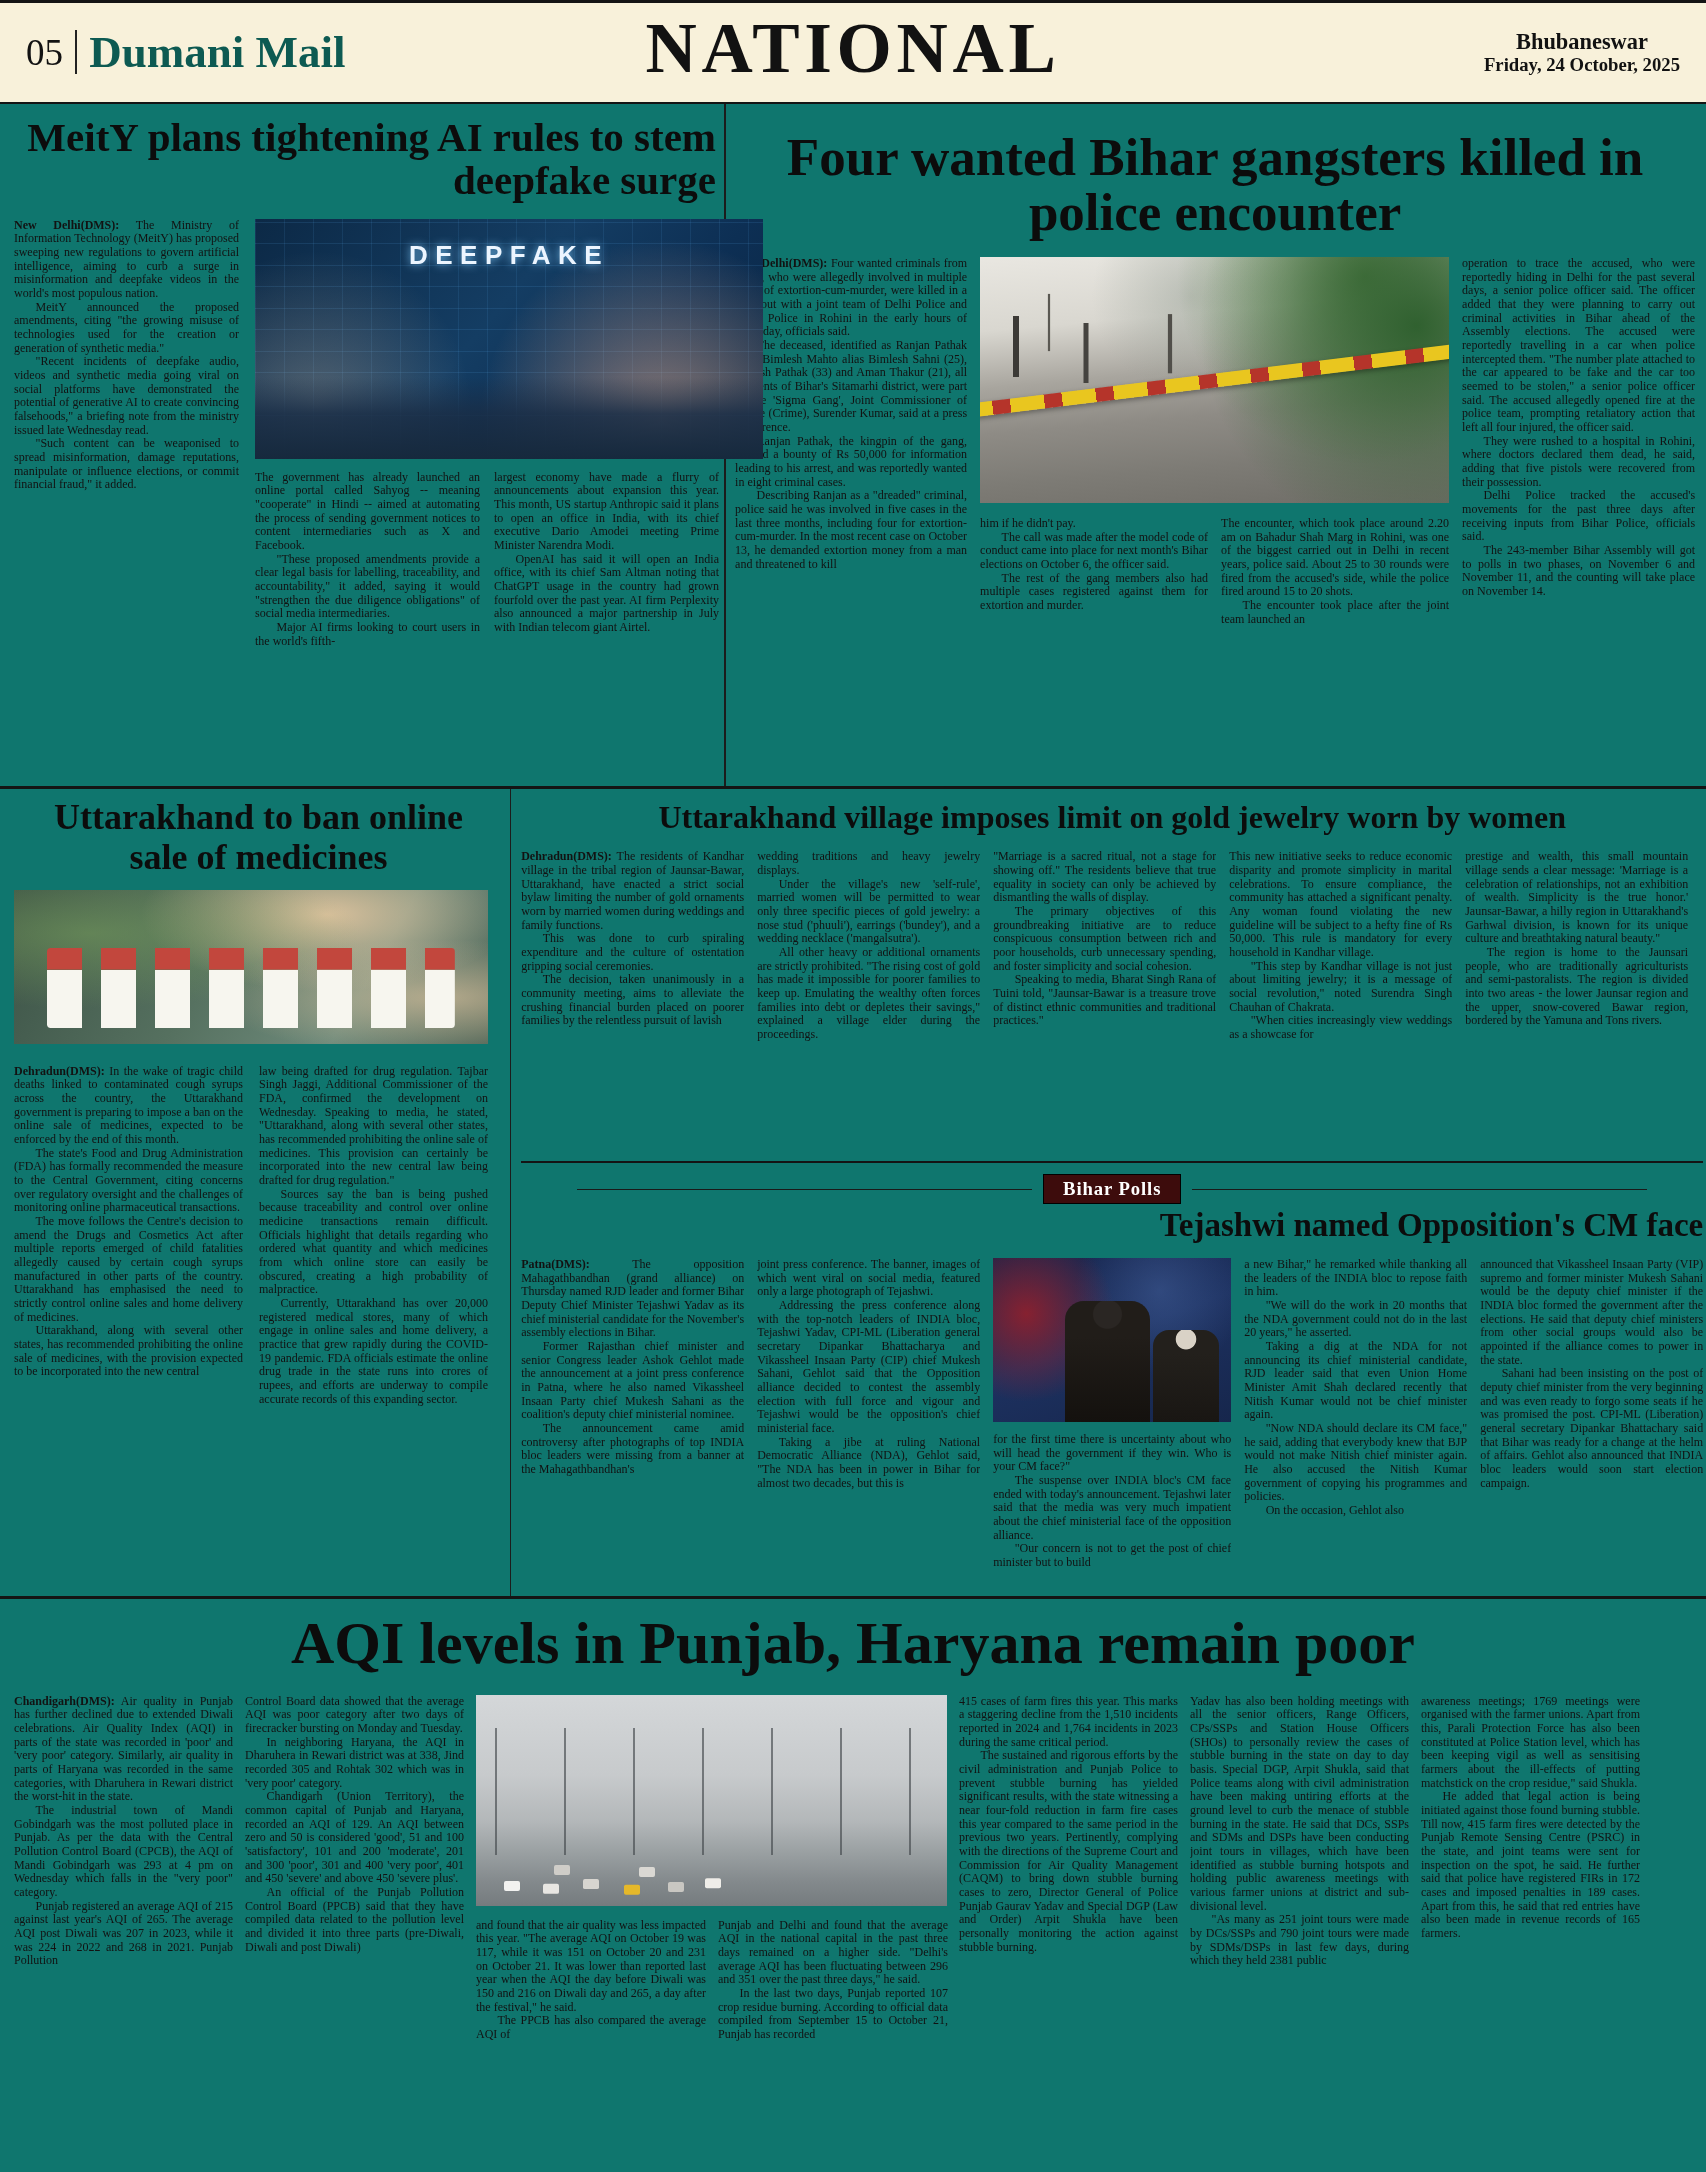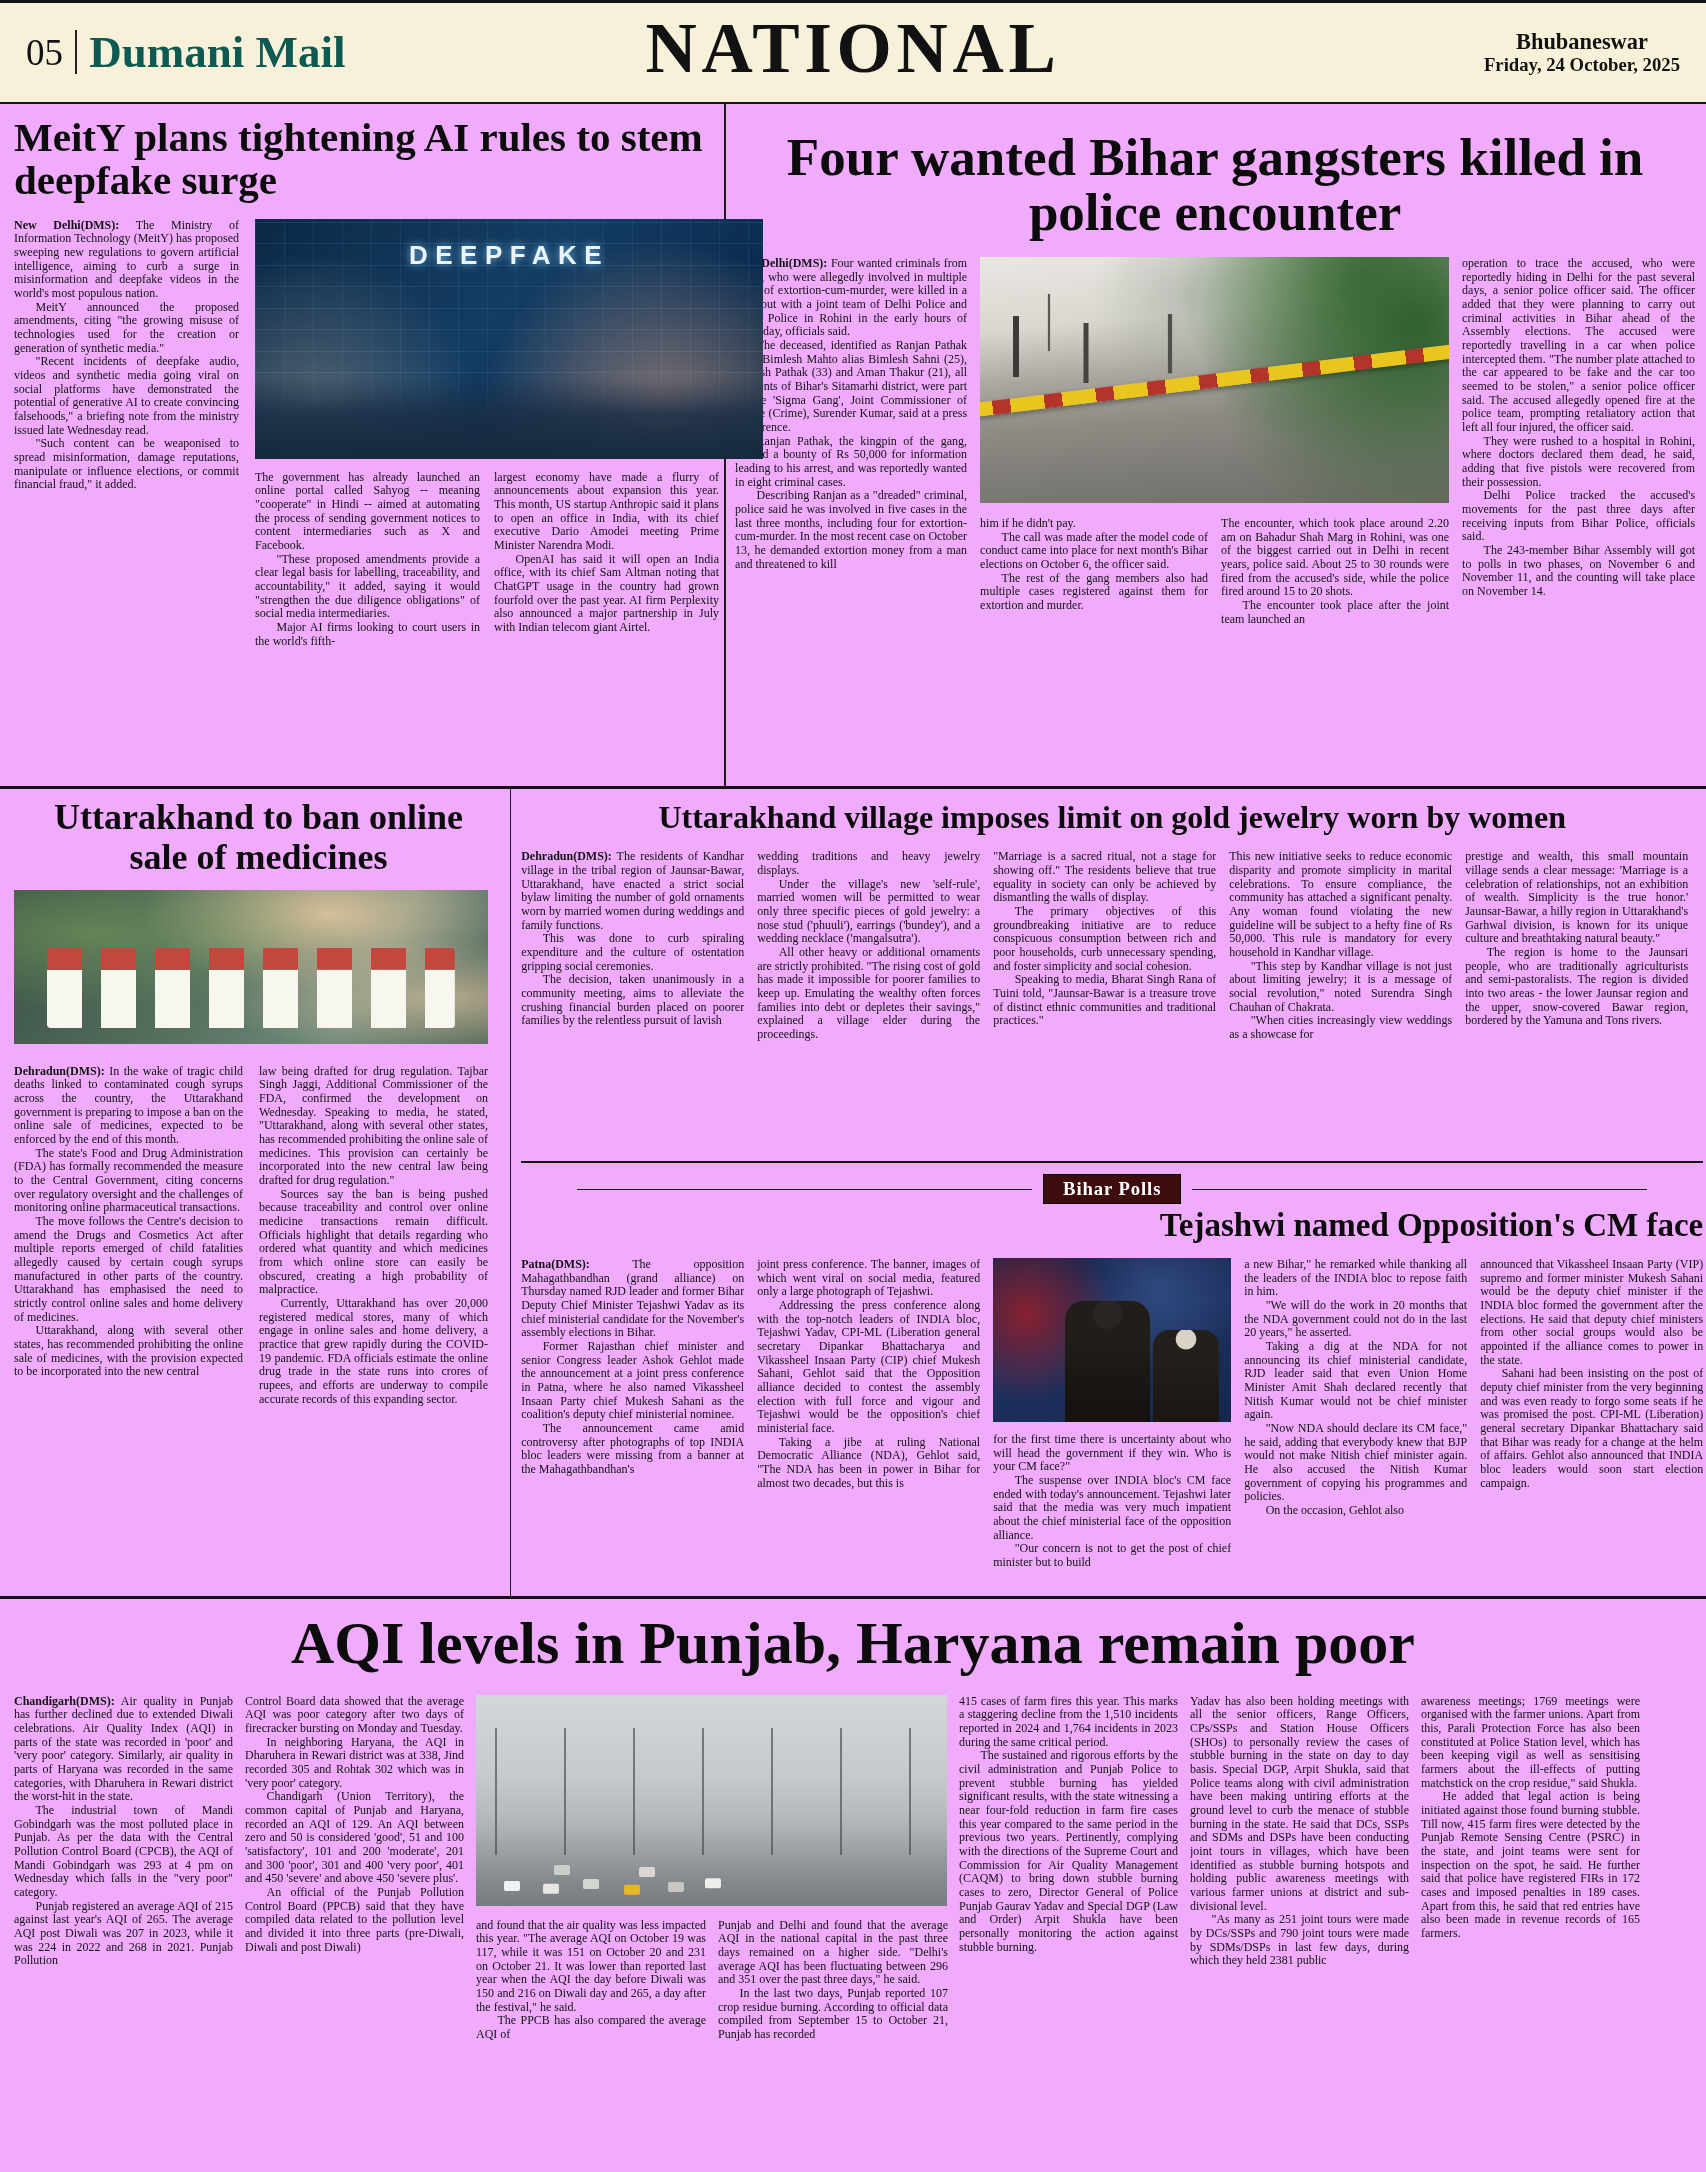--- a/index.html
+++ b/index.html
@@ -1,16 +1,16 @@
 <!DOCTYPE html>
 <html style="font-size:7.5px"><head>
 <meta charset="utf-8">
 <style>
   html,body{margin:0;padding:0;background:#8a8a8a;}
-  .page{position:relative;width:1706px;height:2172px;margin:0 auto;background:#f0abfc;
+  .page{position:relative;width:1706px;height:2172px;margin:0 auto;background:#0f766e;
         font-family:"Liberation Serif",serif;color:#121212;overflow:hidden;}
   .rule{border:0;margin:0;background:#141414;}
   .rule-top{height:2.8px;}
   .rule-thick{height:3.3px;}
   .vr{width:1.4px;background:#1c1c1c;flex:0 0 auto;}
 
   
   .masthead{height:99px;background:#f8f1da;border-bottom:2.3px solid #141414;
             display:flex;align-items:center;padding:0 26px;position:relative;}
   .pageno{font-size:37px;font-weight:normal;}
@@ -25,21 +25,21 @@
   
   .col{width:225px;flex:0 0 auto;font-size:12px;line-height:1.14;text-align:justify;overflow:hidden;}
   .para{margin:0;}
   .para + .para{text-indent:21.5px;}
   h1,h2{margin:0;font-weight:bold;color:#0c0c0c;}
   .fig{position:relative;overflow:hidden;flex:0 0 auto;}
 
   
   .row1{display:flex;height:682px;padding:0 14px;}
   .art1{width:702px;flex:0 0 auto;padding-right:8.4px;}
-  .art1 h1{font-size:41px;line-height:1.06;text-align:left;margin:12px 0 16px;}
+  .art1 h1{font-size:41px;line-height:1.06;text-align:right;margin:12px 0 16px;}
   .art1-body{display:flex;gap:16px;}
   .art1-right{width:462px;}
   .art1-cols{display:flex;gap:14px;margin-top:12px;}
   .art2{flex:1;padding-left:9.3px;}
   .art2 h1{font-size:53px;line-height:1.04;text-align:center;margin:26px 0 17px;}
   .art2-body{display:flex;gap:13px;}
   .art2-mid{width:469px;}
   .art2-midcols{display:flex;gap:13px;margin-top:14px;}
 
   

